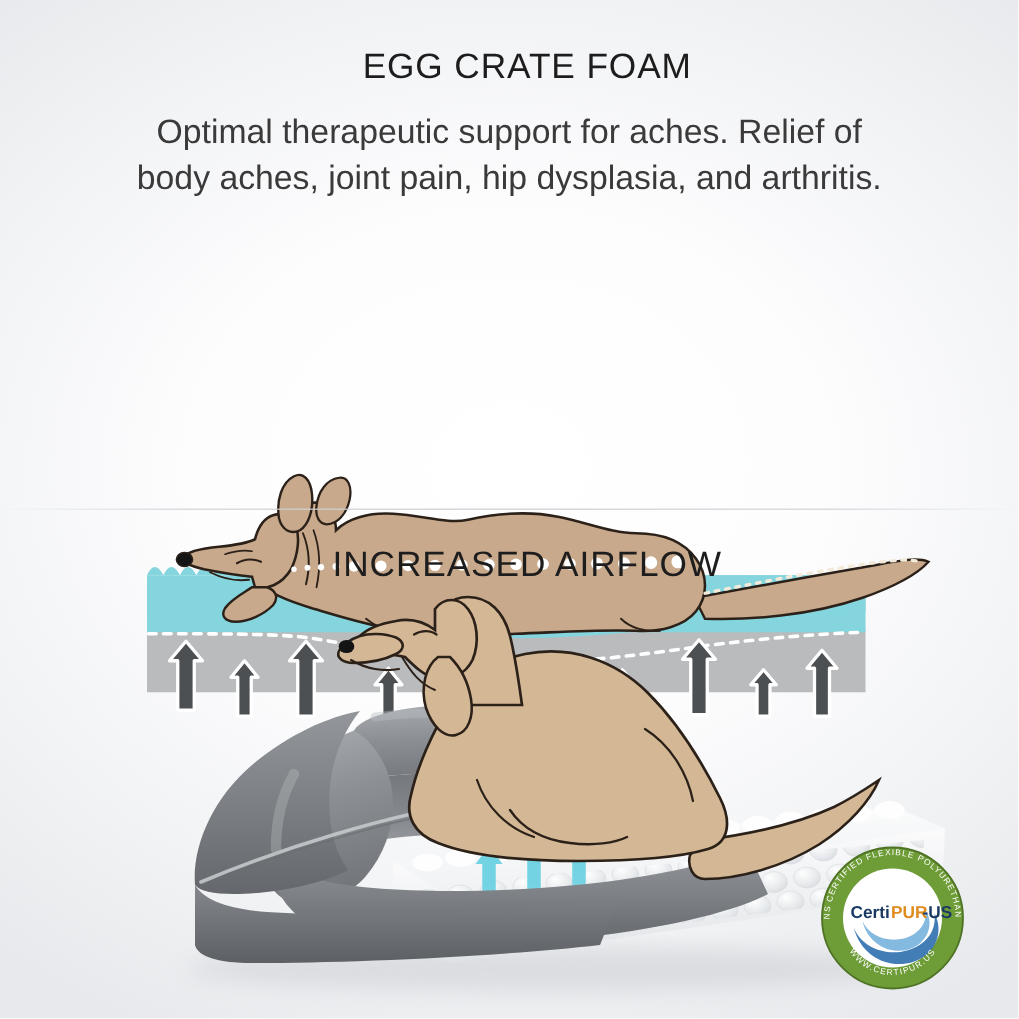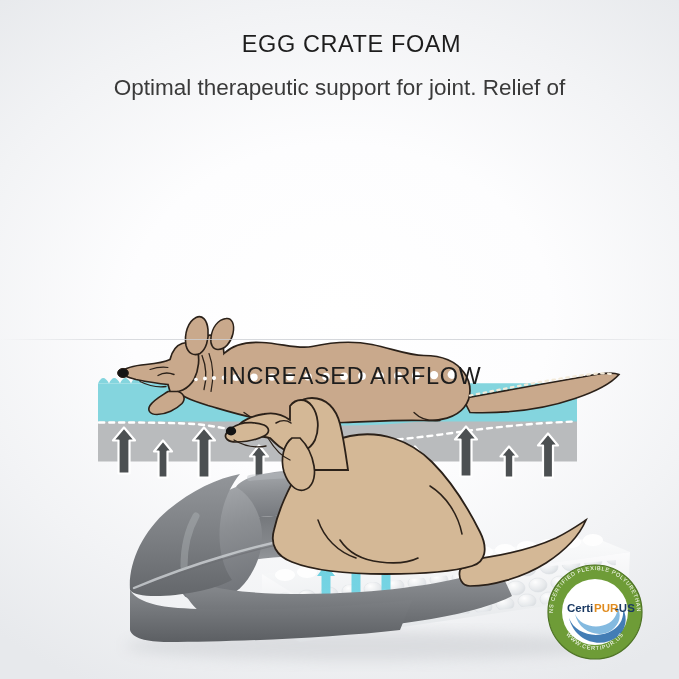--- a/index.html
+++ b/index.html
@@ -38,21 +38,22 @@
 </head>
 <body>
 
 <div class="stage">
 
   <div class="panel-top">
 
     <div class="headline h-top">EGG CRATE FOAM</div>
 
     <div class="subcopy">
-      <span>Optimal therapeutic support for joint. Relief of</span>
+      <span>Optimal therapeutic support for aches. Relief of</span>
+      <span>body aches, joint pain, hip dysplasia, and arthritis.</span>
     </div>
 
     <svg class="art" width="679" height="340" viewBox="0 0 679 340">
       <defs>
         <clipPath id="slabClip">
           <rect x="98" y="200" width="479" height="92"></rect>
         </clipPath>
       </defs>
 
       <rect x="98" y="250" width="479" height="42" fill="#b9bbbd"></rect>

